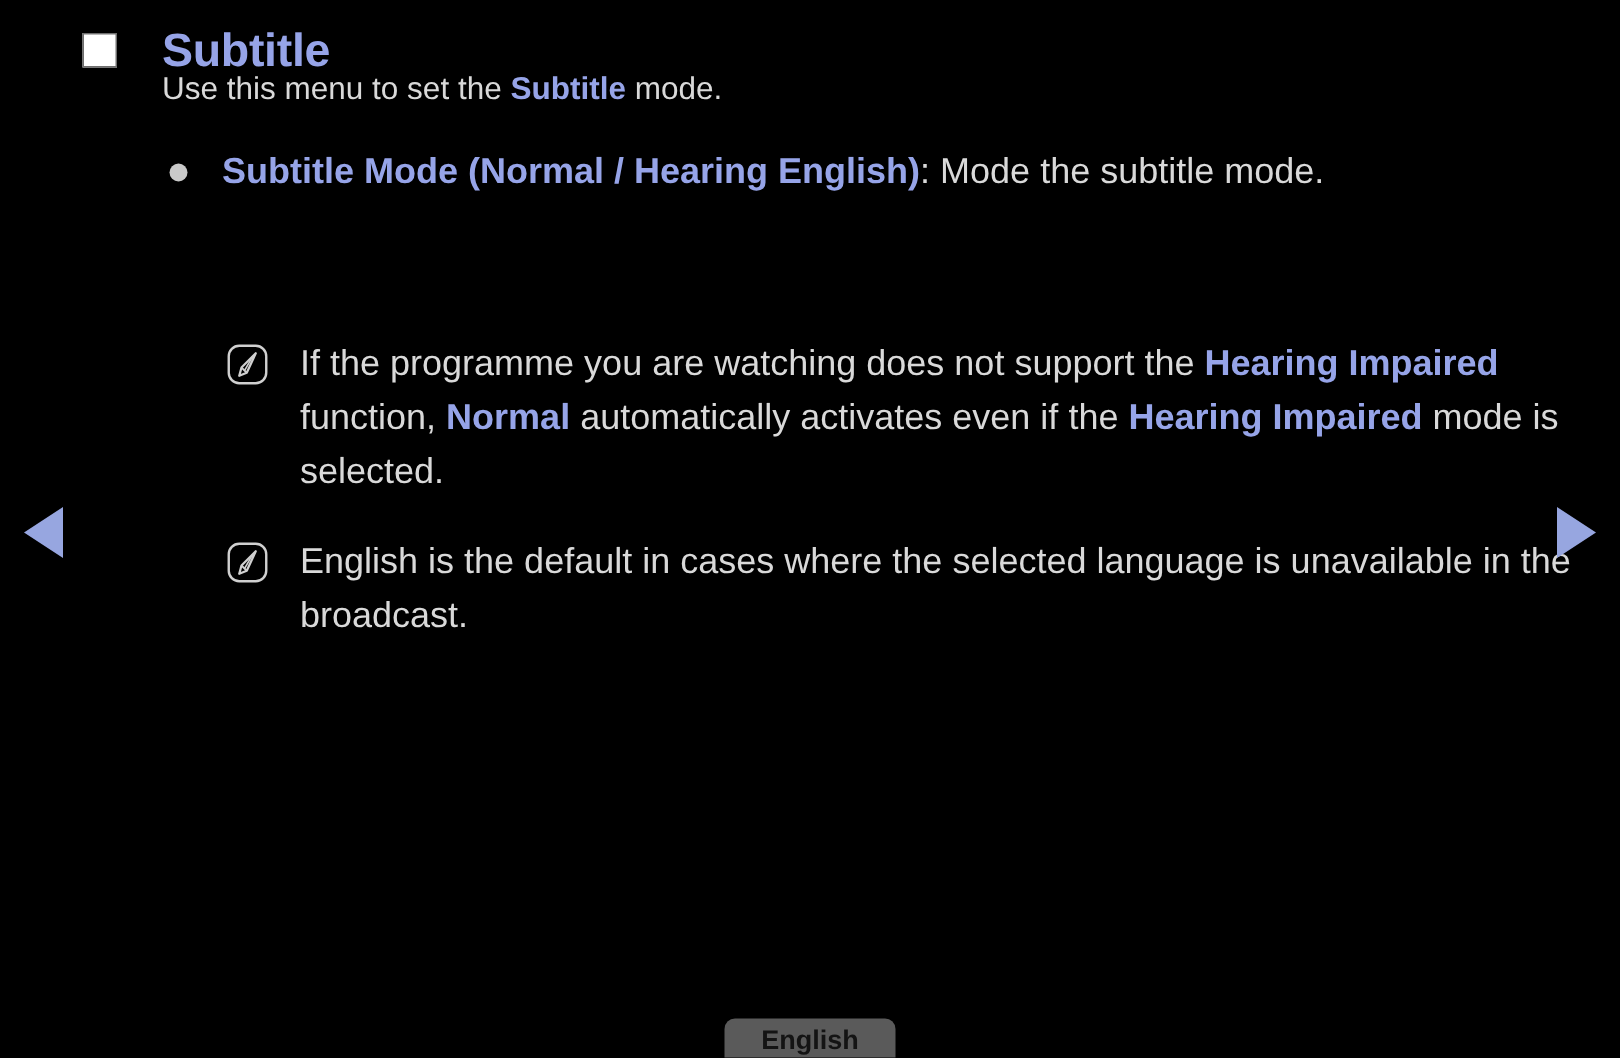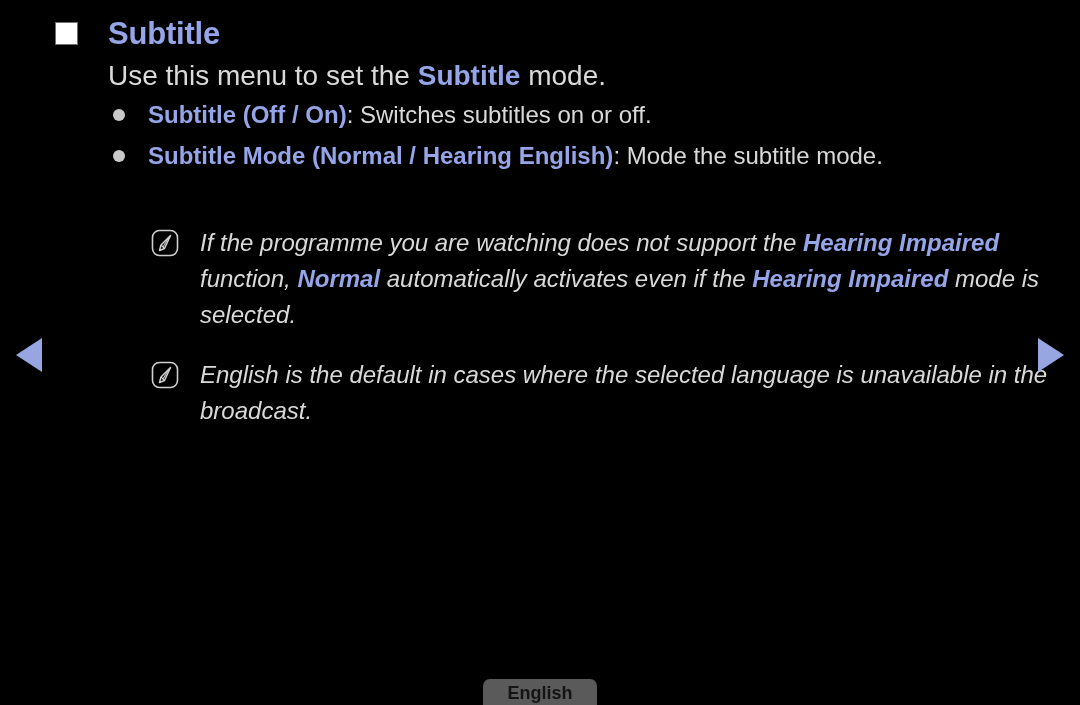--- a/index.html
+++ b/index.html
@@ -43,22 +43,22 @@
     letter-spacing: -0.2px;
     color: #96a4e8;
     line-height: 44px;
     white-space: nowrap;
   }
 
   
   .lead {
     position: absolute;
     left: 108px;
-    top: 60px;
-    font-size: 28px;
+    top: 44px;
+    font-size: 21px;
     line-height: 31px;
     color: #d9d9d9;
     white-space: nowrap;
   }
 
   .bullet-list {
     position: absolute;
     left: 108px;
     top: 99px;
     width: 950px;
@@ -86,21 +86,20 @@
   .notes {
     position: absolute;
     left: 150px;
     top: 225px;
     width: 900px;
   }
   .note-block {
     position: relative;
     padding-left: 50px;
     margin-bottom: 6px;
-    font-style: italic;
   }
   .note-icon {
     position: absolute;
     left: 0px;
     top: 3px;
     width: 30px;
     height: 30px;
   }
   .note-text {
     font-size: 24px;
@@ -154,23 +153,20 @@
 
 <div class="heading-row">
   <div class="heading-marker"></div>
   <div class="heading-title">Subtitle</div>
 </div>
 
 <div class="lead"><span>Use this menu to set the </span><span class="blue">Subtitle</span><span> mode.</span></div>
 
 <div class="bullet-list">
 
-  <div class="bullet-item">
-    <span class="bullet-dot"></span><span class="blue">Subtitle (Off / On)</span><span>: </span><span>Switches subtitles on or off.</span>
-  </div>
 
   <div class="bullet-item">
     <span class="bullet-dot"></span><span class="blue">Subtitle Mode (Normal / Hearing English)</span><span>: </span><span>Mode the subtitle mode.</span>
   </div>
 
 
 </div>
 
 <div class="notes">
 

